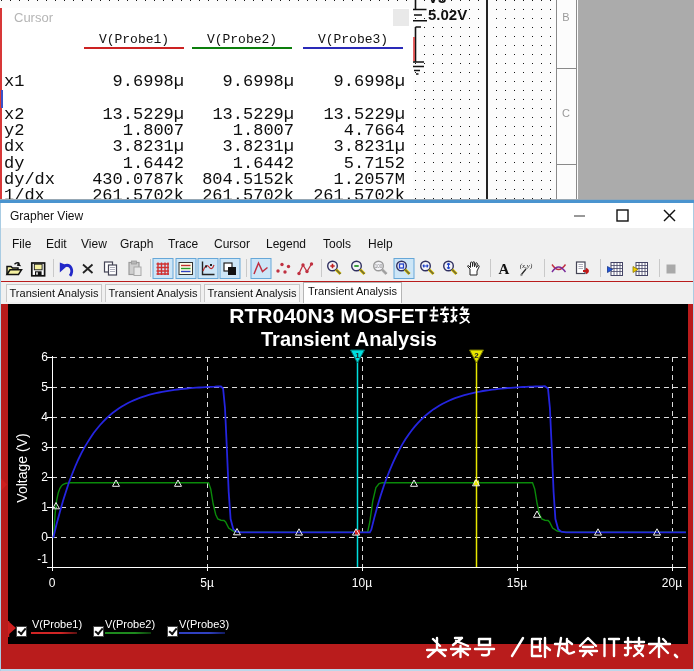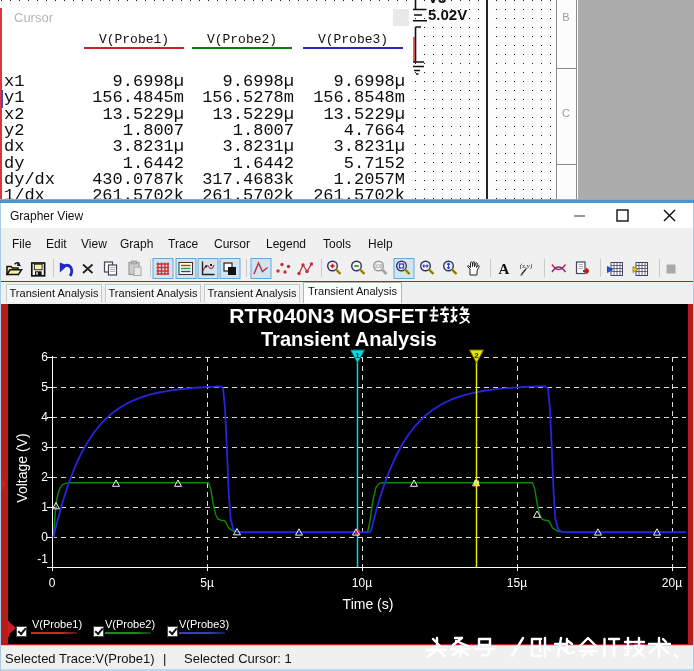--- a/index.html
+++ b/index.html
@@ -82,26 +82,20 @@
     <div class="abs hdr" style="left:301px;width:100px;">V(Probe3)</div>
     <div class="abs ul" style="left:82px;width:100px;background:#cc2222;"></div>
     <div class="abs ul" style="left:190px;width:100px;background:#0c7e0c;"></div>
     <div class="abs ul" style="left:301px;width:100px;background:#2a2ab8;"></div>
     <div class="abs row" style="top:64px;">
         <span class="rl">x1</span>
         <span class="v1">9.6998µ</span>
         <span class="v2">9.6998µ</span>
         <span class="v3">9.6998µ</span>
       </div>
-    <div class="abs row" style="top:80px;">
-        <span class="rl">y1</span>
-        <span class="v1">156.4845m</span>
-        <span class="v2">156.5278m</span>
-        <span class="v3">156.8548m</span>
-      </div>
     <div class="abs row" style="top:97px;">
         <span class="rl">x2</span>
         <span class="v1">13.5229µ</span>
         <span class="v2">13.5229µ</span>
         <span class="v3">13.5229µ</span>
       </div>
     <div class="abs row" style="top:113px;">
         <span class="rl">y2</span>
         <span class="v1">1.8007</span>
         <span class="v2">1.8007</span>
@@ -115,21 +109,21 @@
       </div>
     <div class="abs row" style="top:146px;">
         <span class="rl">dy</span>
         <span class="v1">1.6442</span>
         <span class="v2">1.6442</span>
         <span class="v3">5.7152</span>
       </div>
     <div class="abs row" style="top:162px;">
         <span class="rl">dy/dx</span>
         <span class="v1">430.0787k</span>
-        <span class="v2">317.4683k</span>
+        <span class="v2">804.5152k</span>
         <span class="v3">1.2057M</span>
       </div>
     <div class="abs row" style="top:178px;">
         <span class="rl">1/dx</span>
         <span class="v1">261.5702k</span>
         <span class="v2">261.5702k</span>
         <span class="v3">261.5702k</span>
       </div>
   </div>
 
@@ -411,46 +405,40 @@
         <g transform="translate(21,0)">
           <path d="M3.5 1.5 V14.5 Q3.5 17.5 0.5 16 M0.5 5 H7.5 M7 10 Q5 14.5 0.5 17 M1.5 10.5 Q5 13 6.5 16.5"></path>
           <path d="M13.5 1.5 L10.5 5 M10.5 4.5 H17.5 L15.5 9 M9.5 9 H19.5 M14 5.5 L14.5 9 M11 11.5 Q14 13.5 15 16 M18 11 Q15.5 16.5 9.5 18.5 M15.5 13.5 L19.5 18"></path>
         </g>
       </g>
     </svg>
   </div>
   <div class="abs" style="left:2px;top:130px;width:694px;text-align:center;font-size:20px;font-weight:bold;color:#fff;line-height:21px;">Transient Analysis</div>
 
   <div class="abs" style="left:-23px;top:261px;width:90px;text-align:center;font-size:14px;color:#fff;transform:rotate(-90deg);">Voltage (V)</div>
-  <div class="abs" style="left:41px;top:397px;width:654px;text-align:center;font-size:14px;color:#fff;">Time (s)</div>
 
   <div class="abs" id="plegend" style="left:0;top:412px;width:694px;height:34px;">
     <svg class="abs" style="left:8px;top:10px;" width="9" height="16">
         <polygon points="0,0 8,7 0,14" fill="#cc1f1f"></polygon>
         <line x1="0.5" y1="0" x2="0.5" y2="16" stroke="#cc1f1f" stroke-width="1.5"></line>
       </svg>
     <div class="abs lbox" style="left:16px;"></div>
     <div class="abs ltxt" style="left:32px;">V(Probe1)</div>
     <div class="abs lul" style="left:31px;width:46px;background:linear-gradient(to right,#d02525 65%,#5a1010);"></div>
     <div class="abs lbox" style="left:93px;"></div>
     <div class="abs ltxt" style="left:105px;">V(Probe2)</div>
     <div class="abs lul" style="left:105px;width:46px;background:linear-gradient(to right,#1e8a1e 65%,#0a3a0a);"></div>
     <div class="abs lbox" style="left:167px;"></div>
     <div class="abs ltxt" style="left:179px;">V(Probe3)</div>
     <div class="abs lul" style="left:179px;width:46px;background:linear-gradient(to right,#3040c0 65%,#101a60);"></div>
   </div>
 
   <svg class="abs" style="left:0;top:278px;" width="8" height="18">
     <polygon points="0,0 7,7.5 0,15" fill="#cc1f1f"></polygon>
   </svg>
-  <div class="abs" id="gstatus">
-    <div class="abs" style="left:5px;top:5px;font-size:13px;">Selected Trace:V(Probe1)</div>
-    <div class="abs" style="left:163px;top:5px;font-size:13px;">|</div>
-    <div class="abs" style="left:184px;top:5px;font-size:13px;">Selected Cursor: 1</div>
-  </div>
   <div class="abs" style="left:0;top:470px;width:694px;height:2px;background:#bcd7ea;"></div>
 
   <div class="abs" style="left:0;top:4px;width:1px;height:468px;background:#a9cce3;"></div>
   <div class="abs" style="left:693px;top:4px;width:1px;height:468px;background:#a9cce3;"></div>
 </div>
 
 <svg class="abs" id="wmark" style="left:426px;top:636px;" width="262" height="24">
  <g stroke="#fff" stroke-width="2.4" fill="none" stroke-linecap="round">
 
   <g transform="translate(0,1)">

